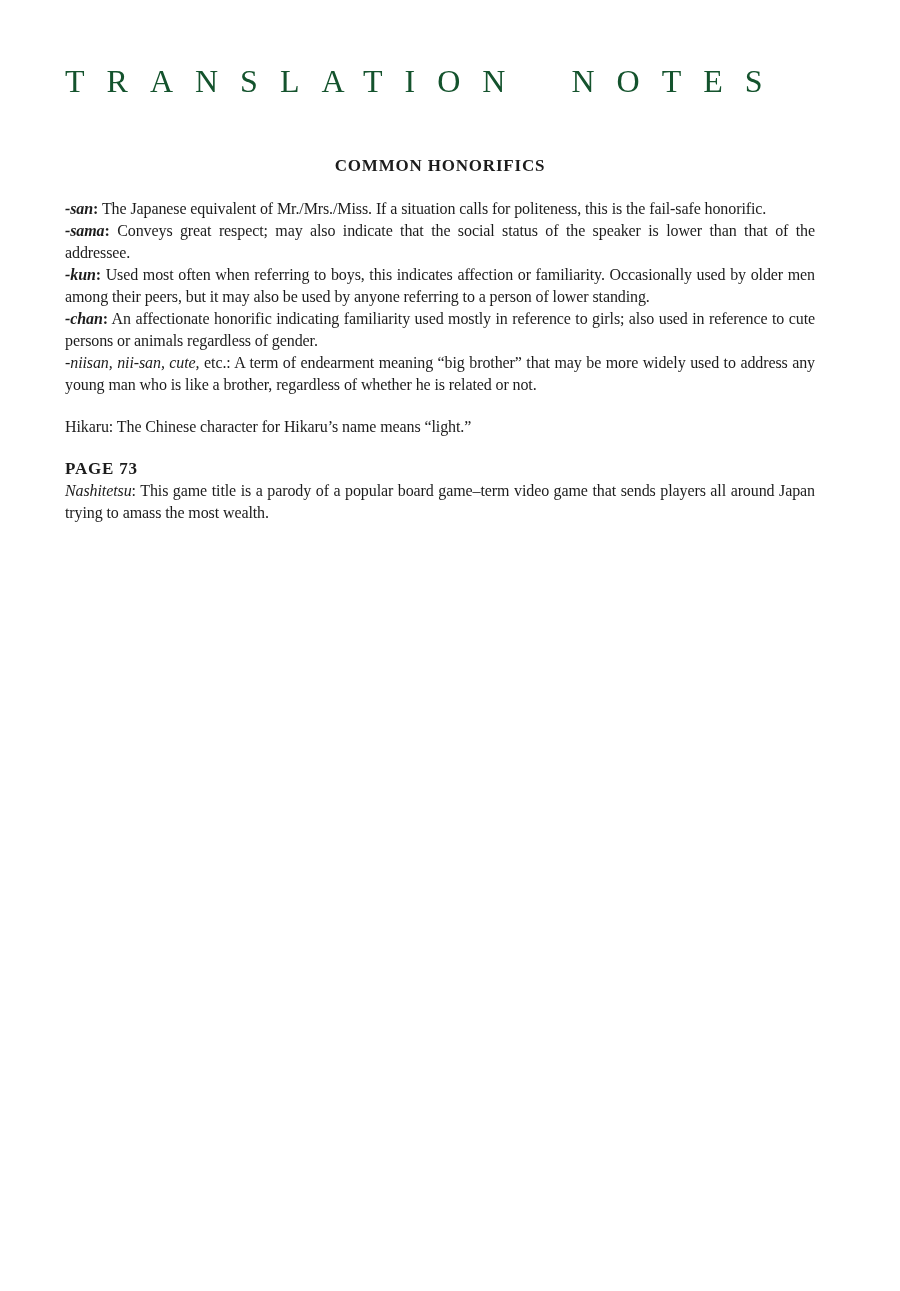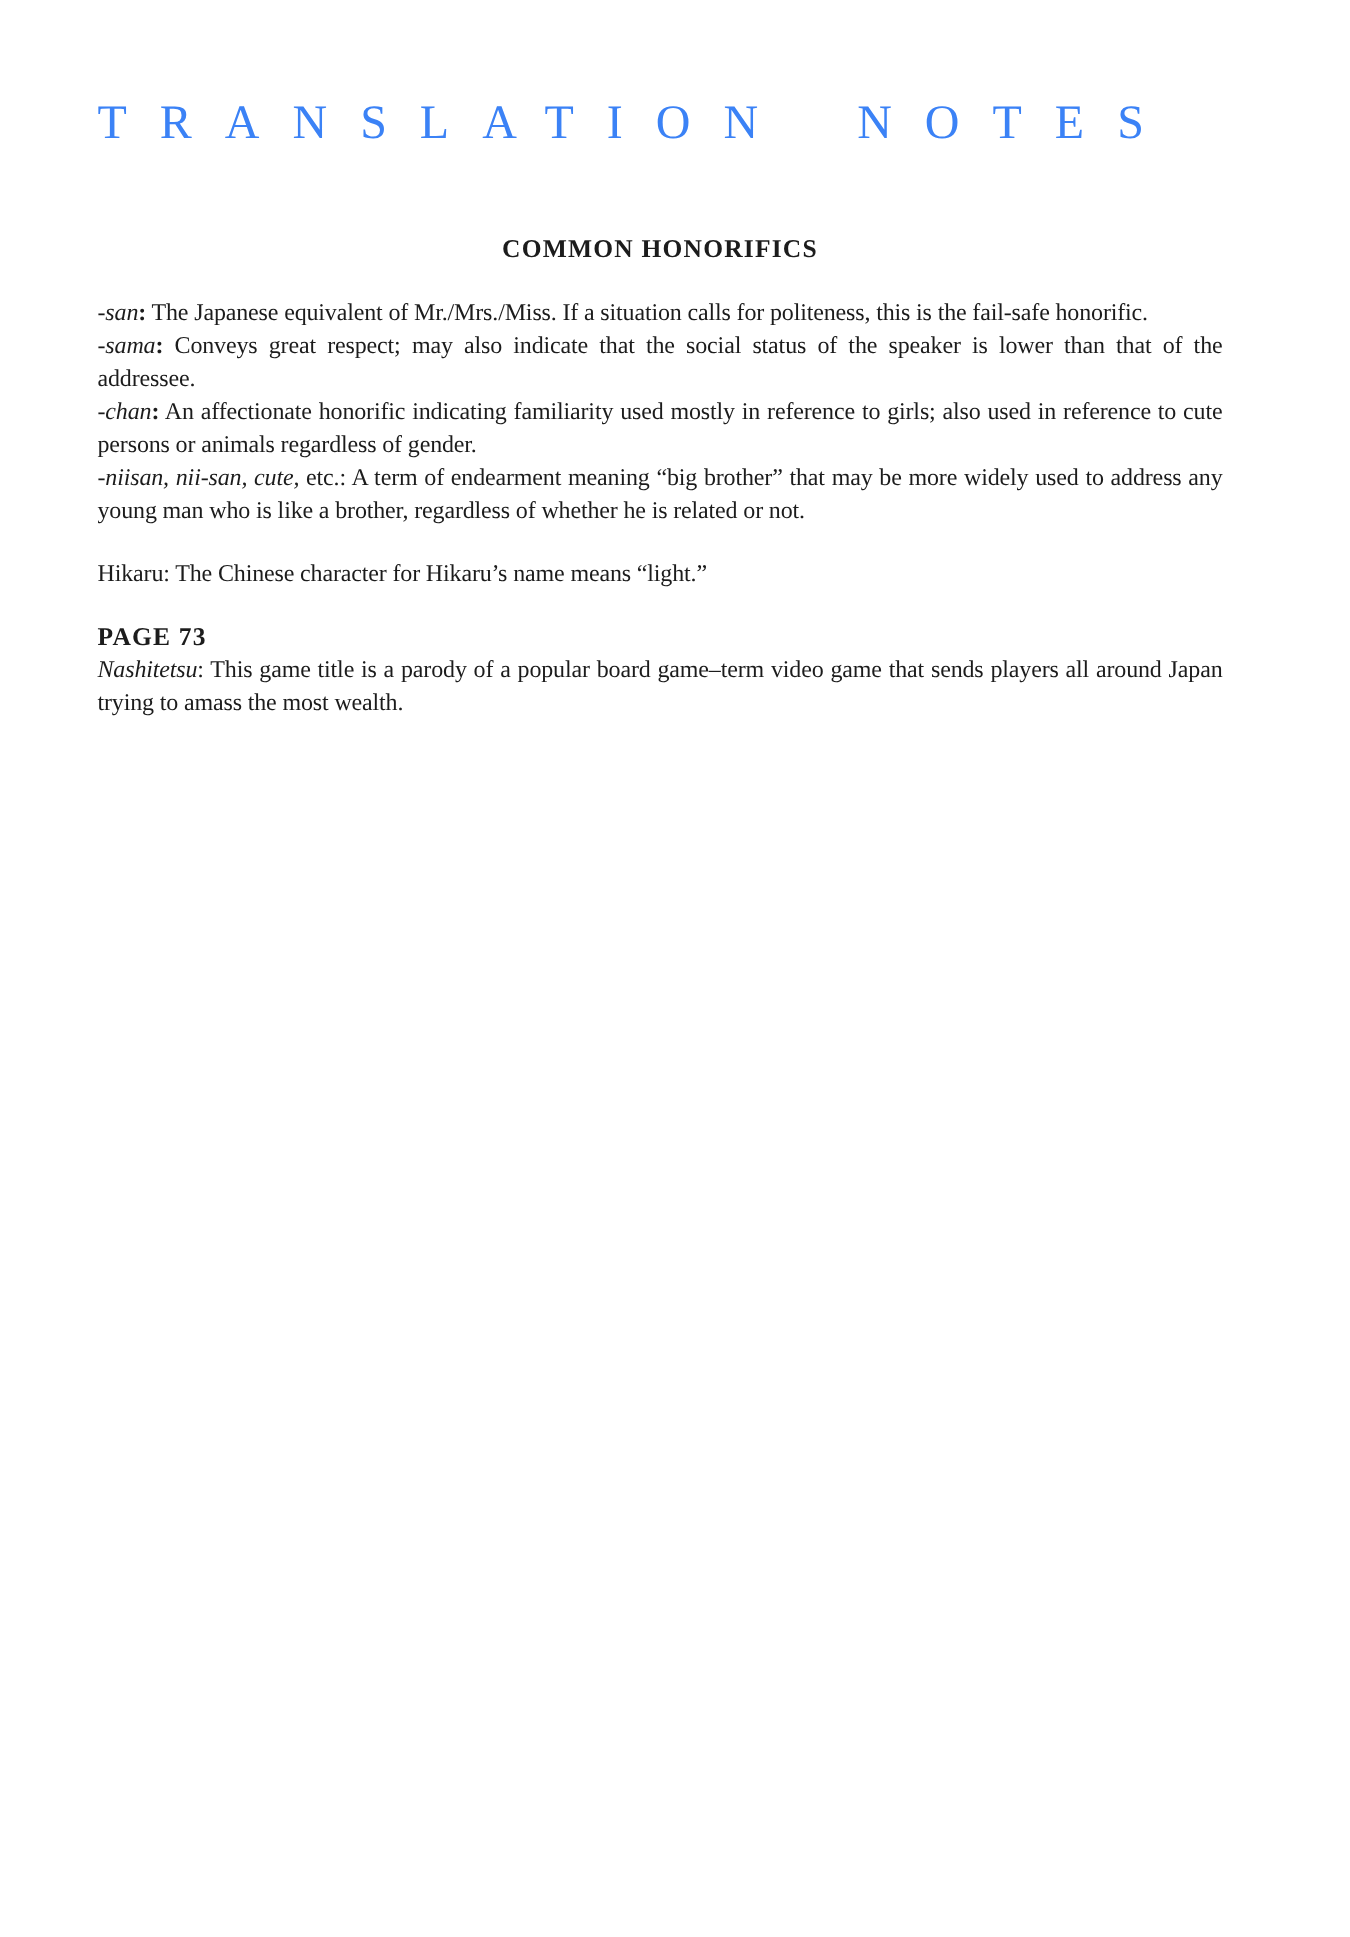--- a/index.html
+++ b/index.html
@@ -19,21 +19,21 @@
     overflow: hidden;
   }
   h1.doc-title {
     margin: 0;
     font-size: 32px;
     font-weight: 400;
     line-height: 38px;
     letter-spacing: 22px;
     word-spacing: 14px;
     white-space: nowrap;
-    color: #3b82f6;
+    color: #14532d;
   }
   h2.section-heading {
     margin: 0;
     font-size: 17px;
     font-weight: 700;
     line-height: 22px;
     letter-spacing: 0.8px;
     color: #1c1c1c;
   }
   .section-honorifics h2.section-heading {
@@ -44,38 +44,39 @@
     margin-top: 20px;
   }
   p.entry {
     margin: 0;
     font-size: 16px;
     line-height: 22px;
     letter-spacing: -0.1px;
     text-align: justify;
     color: #1c1c1c;
   }
-  .bi { font-weight: 400; font-style: italic; }
+  .bi { font-weight: 700; font-style: italic; }
   .b  { font-weight: 700; }
   .i  { font-style: italic; }
 </style>
 </head>
 <body>
 
 <div class="page">
 
   <h1 class="doc-title">TRANSLATION NOTES</h1>
 
   <section class="section-honorifics">
     <h2 class="section-heading">COMMON HONORIFICS</h2>
 
     <p class="entry"><span class="bi">-san</span><span class="b">:</span><span> The Japanese equivalent of Mr./Mrs./Miss. If a situation calls for politeness, this is the fail-safe honorific.</span></p>
 
     <p class="entry"><span class="bi">-sama</span><span class="b">:</span><span> Conveys great respect; may also indicate that the social status of the speaker is lower than that of the addressee.</span></p>
 
+    <p class="entry"><span class="bi">-kun</span><span class="b">:</span><span> Used most often when referring to boys, this indicates affection or familiarity. Occasionally used by older men among their peers, but it may also be used by anyone referring to a person of lower standing.</span></p>
 
     <p class="entry"><span class="bi">-chan</span><span class="b">:</span><span> An affectionate honorific indicating familiarity used mostly in reference to girls; also used in reference to cute persons or animals regardless of gender.</span></p>
 
 
     <p class="entry"><span class="i">-niisan, nii-san, cute,</span><span> etc.:</span><span> A term of endearment meaning “big brother” that may be more widely used to address any young man who is like a brother, regardless of whether he is related or not.</span></p>
   </section>
 
   <section class="section">
 
     <p class="entry"><span>Hikaru</span><span>:</span><span> The Chinese character for Hikaru’s name means “light.”</span></p>

